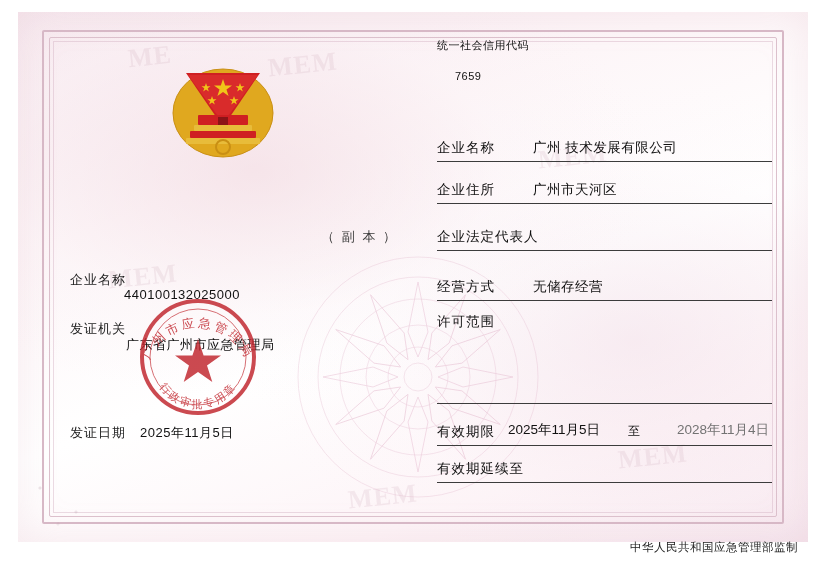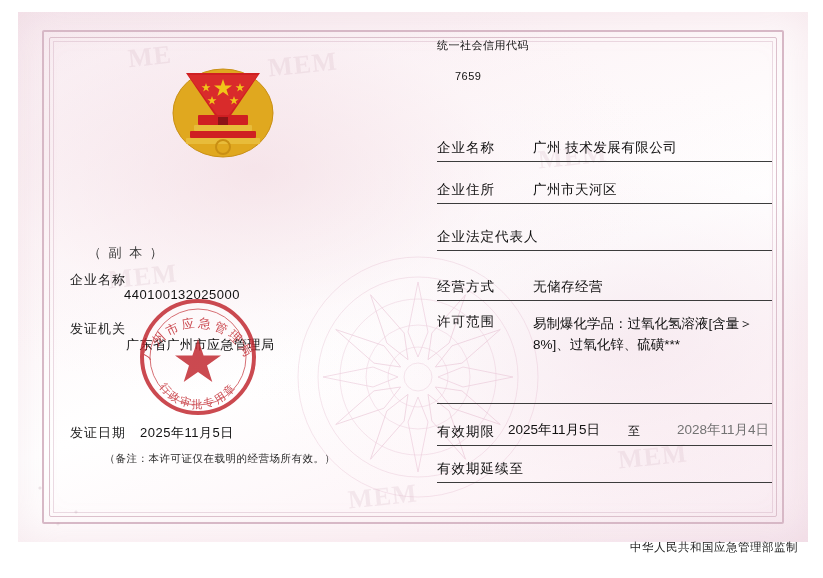--- a/index.html
+++ b/index.html
@@ -116,25 +116,24 @@
     font-weight: bold;
     font-size: 27px;
     letter-spacing: 3px;
     text-shadow: 0 0 1px rgba(178,28,36,0.4);
   }
   .subtitle {
     position: absolute;
     left: 88px;
     top: 228px;
     width: 310px;
-    text-align: left;
+    text-align: right;
     color: #3a3a3a;
     font-size: 13px;
     letter-spacing: 2px;
-    margin-top: 16px;
   }
 
   .lf-label {
     position: absolute;
     font-size: 13px;
     color: #1d1d1d;
     letter-spacing: 1px;
     white-space: nowrap;
   }
   .lf-value {
@@ -343,21 +342,20 @@
 
   <div class="lf-label" style="left:70px; top:271px;">企业名称</div>
   <div class="lf-value" style="left:124px; top:287px;">440100132025000</div>
 
   <div class="lf-label" style="left:70px; top:320px;">发证机关</div>
   <div class="lf-value" style="left:126px; top:336px;">广东省广州市应急管理局</div>
 
   <div class="lf-label" style="left:70px; top:424px;">发证日期</div>
   <div class="lf-value" style="left:140px; top:424px;">2025年11月5日</div>
 
-  <div class="note">（备注：本许可证仅在载明的经营场所有效。）</div>
 
   <svg class="seal" viewBox="0 0 140 140">
     <defs>
       <path id="sealArcTop" d="M 20,78 A 52,52 0 0 1 120,78"></path>
       <path id="sealArcBottom" d="M 26,88 A 46,46 0 0 0 114,88"></path>
     </defs>
     <circle cx="70" cy="70" r="56" fill="none" stroke="#c0232b" stroke-width="4"></circle>
     <circle cx="70" cy="70" r="48" fill="none" stroke="#c0232b" stroke-width="0.8"></circle>
 
     <polygon points="70,52 75.6,68.4 93,68.4 79,78.6 84.3,95 70,85 55.7,95 61,78.6 47,68.4 64.4,68.4" fill="#c0232b"></polygon>
@@ -382,21 +380,20 @@
 
   <div class="rf-label" style="top:228px;">企业法定代表人</div>
   <div class="rf-value" style="top:228px;"></div>
   <div class="rf-line" style="top:250px;"></div>
 
   <div class="rf-label" style="top:278px;">经营方式</div>
   <div class="rf-value" style="top:278px;">无储存经营</div>
   <div class="rf-line" style="top:300px;"></div>
 
   <div class="rf-label" style="top:313px;">许可范围</div>
-  <div class="scope-value">易制爆化学品：过氧化氢溶液[含量＞8%]、过氧化锌、硫磺***</div>
   <div class="rf-line" style="top:403px;"></div>
 
   <div class="rf-label" style="top:423px;">有效期限</div>
   <div class="valid-from">2025年11月5日</div>
   <div class="valid-to-sep">至</div>
   <div class="valid-to">2028年11月4日</div>
   <div class="rf-line" style="top:445px;"></div>
 
   <div class="rf-label" style="top:460px;">有效期延续至</div>
   <div class="rf-value" style="top:460px; left:560px;"></div>

